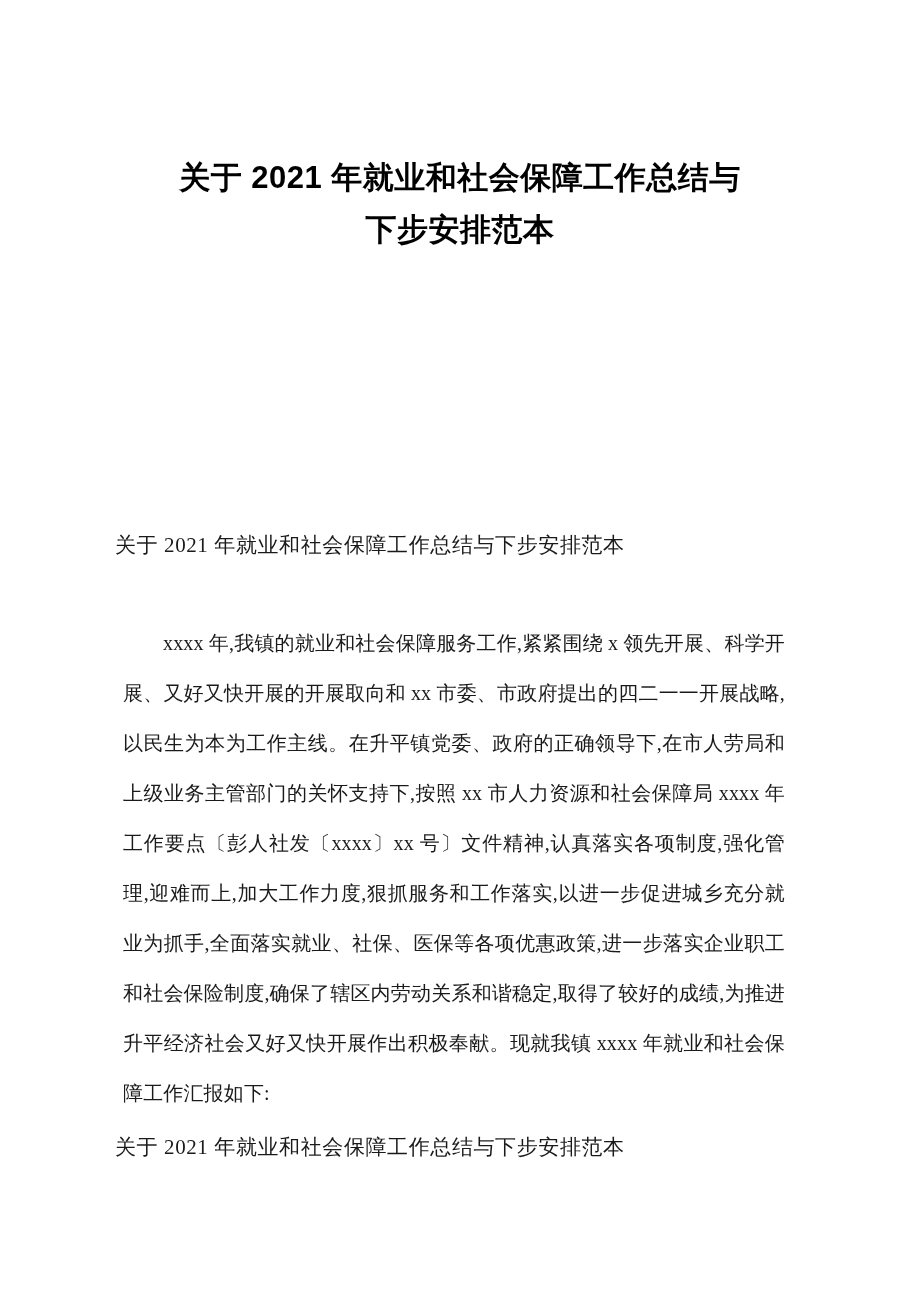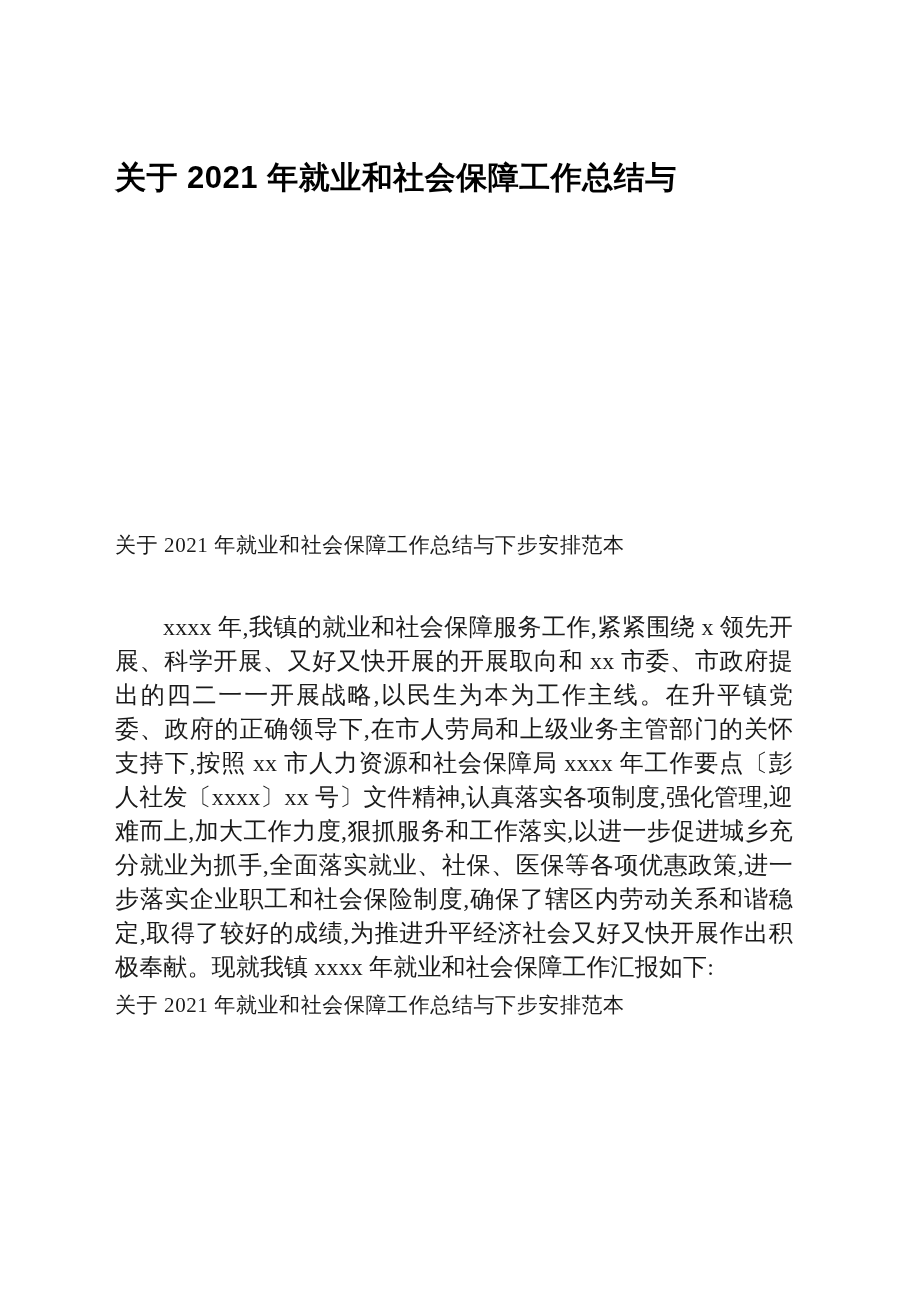--- a/index.html
+++ b/index.html
@@ -19,20 +19,21 @@
     color: #000000;
     font-family: "Liberation Serif", "DejaVu Serif", serif;
   }
 
   
   .doc-title {
     position: absolute;
     left: 115px;
     top: 152px;
     width: 690px;
+    text-align: center;
     font-family: "Liberation Sans", "DejaVu Sans", sans-serif;
     font-weight: bold;
     font-size: 31px;
     line-height: 52px;
     letter-spacing: 0.5px;
     color: #000000;
   }
   .doc-title .tline {
     display: block;
     white-space: nowrap;
@@ -54,28 +55,28 @@
     white-space: nowrap;
     color: #1a1a1a;
   }
 
   .spacer-gap {
     height: 44px;
   }
 
   .body-para {
     font-family: "Liberation Serif", "DejaVu Serif", serif;
-    font-size: 24px;
-    line-height: 34px;
+    font-size: 20px;
+    line-height: 50px;
     letter-spacing: 0.15px;
     text-align: justify;
     text-justify: inter-character;
     text-indent: 2em;
     color: #1a1a1a;
-    margin: 0;
+    margin: 8px;
     word-break: break-all;
   }
 
   .tail-line {
     font-family: "Liberation Serif", "DejaVu Serif", serif;
     font-size: 21px;
     line-height: 42px;
     letter-spacing: 0.6px;
     white-space: nowrap;
     text-indent: 0;
@@ -83,20 +84,21 @@
     margin: 0;
   }
 </style>
 </head>
 <body>
 
 <div class="page">
 
   <div class="doc-title">
     <span class="tline">关于 2021 年就业和社会保障工作总结与</span>
+    <span class="tline">下步安排范本</span>
   </div>
 
   <div class="body-col">
 
     <div class="subtitle-line">关于 2021 年就业和社会保障工作总结与下步安排范本</div>
 
     <div class="spacer-gap"></div>
 
     <p class="body-para">xxxx 年,我镇的就业和社会保障服务工作,紧紧围绕 x 领先开展、科学开展、又好又快开展的开展取向和 xx 市委、市政府提出的四二一一开展战略,以民生为本为工作主线。在升平镇党委、政府的正确领导下,在市人劳局和上级业务主管部门的关怀支持下,按照 xx 市人力资源和社会保障局 xxxx 年工作要点〔彭人社发〔xxxx〕xx 号〕文件精神,认真落实各项制度,强化管理,迎难而上,加大工作力度,狠抓服务和工作落实,以进一步促进城乡充分就业为抓手,全面落实就业、社保、医保等各项优惠政策,进一步落实企业职工和社会保险制度,确保了辖区内劳动关系和谐稳定,取得了较好的成绩,为推进升平经济社会又好又快开展作出积极奉献。现就我镇 xxxx 年就业和社会保障工作汇报如下:</p>
 

